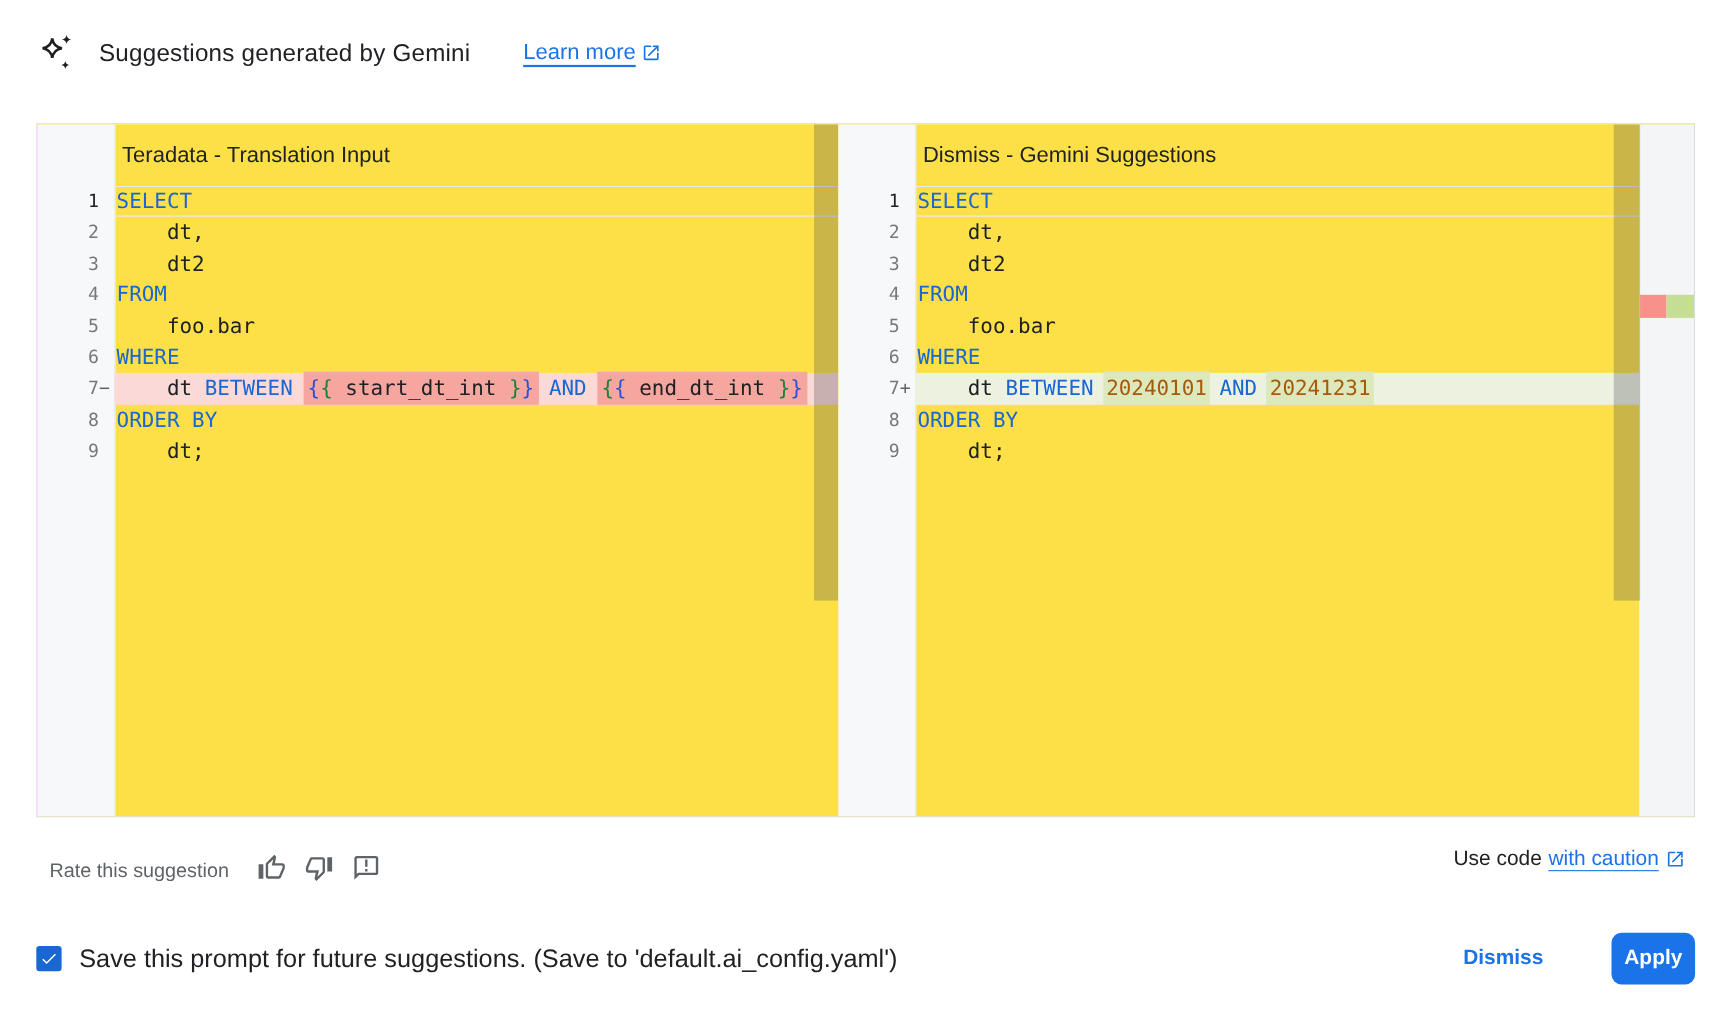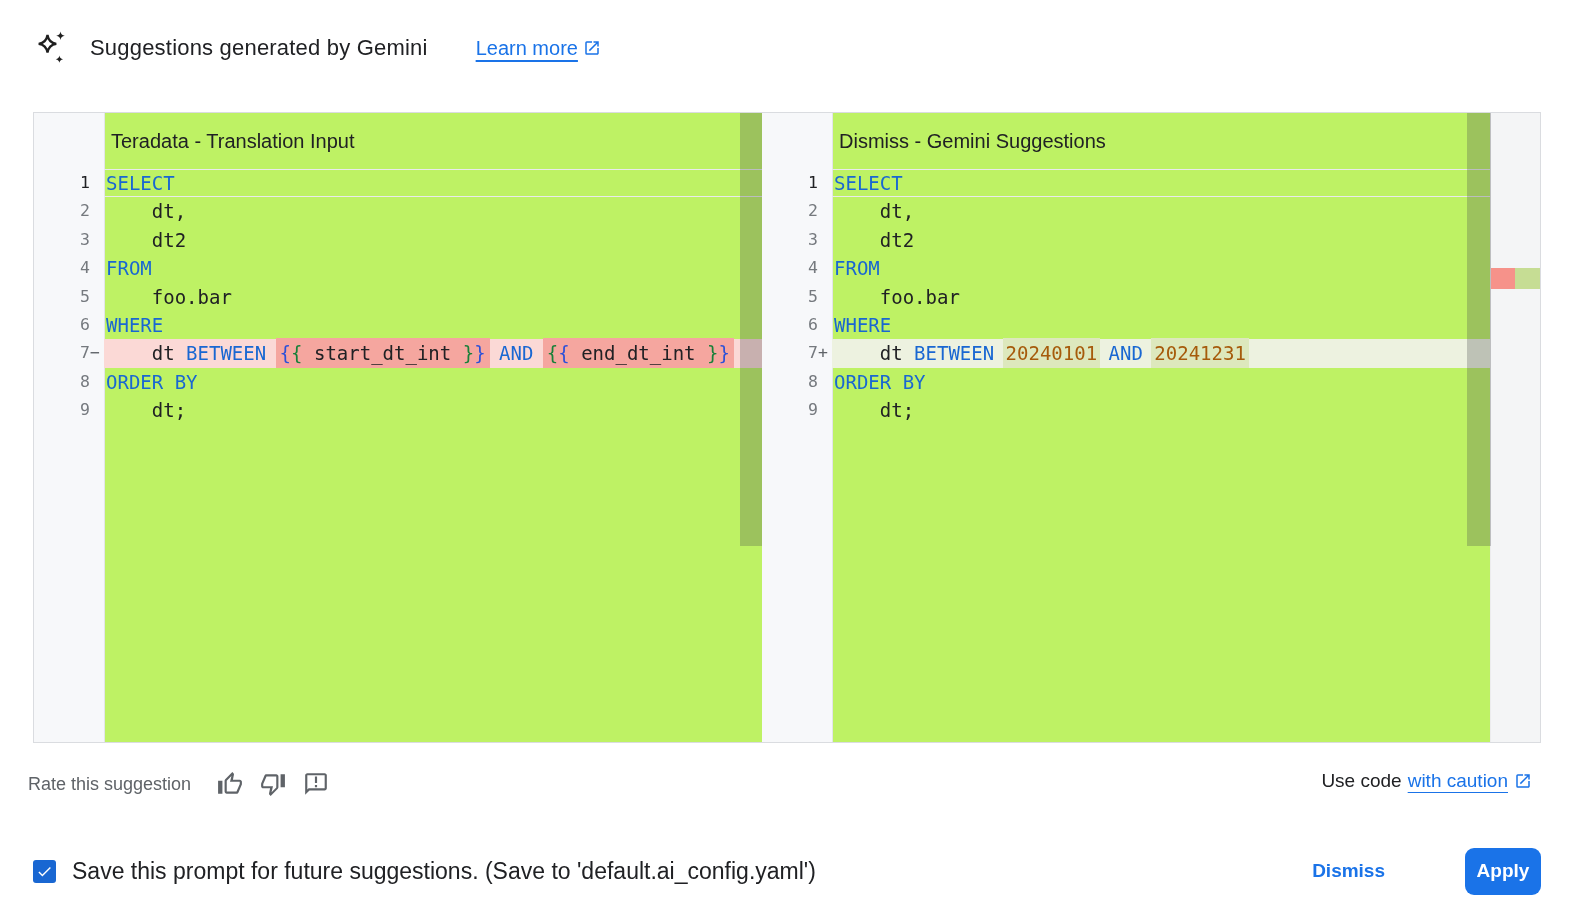--- a/index.html
+++ b/index.html
@@ -9,21 +9,21 @@
   
   .top-header{position:absolute;left:36px;top:28px;height:40px;display:flex;align-items:center;}
   .sparkle{width:32px;height:36px;margin-right:22px;}
   .top-title{font-size:22px;color:#202124;letter-spacing:.2px;}
   .learn-more{margin-left:48px;display:flex;align-items:center;gap:5px;cursor:pointer;}
   .learn-more .lm-text{font-size:20px;color:#1a73e8;font-weight:500;text-decoration:underline;text-underline-offset:5px;}
   .ext-icon{width:18px;height:18px;fill:#1a73e8;}
 
   
   .card{position:absolute;left:33px;top:112px;width:1508px;height:631px;border:1px solid #dadce0;box-sizing:border-box;display:flex;background:#fff;}
-  .editor{position:relative;height:100%;overflow:hidden;background:#bef264;}
+  .editor{position:relative;height:100%;overflow:hidden;background:#fde047;}
   .editor.ed-left{width:728px;}
   .editor.ed-right{flex:1;}
   .gutter-bg{position:absolute;left:0;top:0;bottom:0;width:70px;background:#f7f8fa;border-right:1px solid #e3e5e8;}
   .ed-header{position:relative;height:56px;box-sizing:border-box;padding:17px 0 0 77px;font-size:20px;color:#202124;}
   .lines{position:relative;}
   .code-line{display:flex;height:28.4px;line-height:28.4px;font-family:"DejaVu Sans Mono","Liberation Mono",monospace;font-size:19px;white-space:pre;}
   .gutter-cell{width:70px;box-sizing:border-box;display:flex;justify-content:flex-end;font-size:16.5px;color:#75797e;}
   .gutter-cell .sign{width:14px;text-align:left;color:#5f6368;}
   .code-cell{flex:1;padding-left:2px;color:#202124;}
   .line-cur .code-cell{box-shadow:inset 0 1px 0 #e9eaec, inset 0 -1px 0 #e9eaec;}
@@ -39,35 +39,35 @@
 
   
   .sb-thumb{position:absolute;top:0;background:rgba(68,72,76,.28);z-index:3;}
   .ed-left .sb-thumb{right:0;width:22px;height:433px;}
   .ed-right .sb-thumb{right:49px;width:24px;height:433px;}
   .ruler{position:absolute;right:0;top:0;bottom:0;width:49px;background:#f4f5f6;z-index:2;border-left:1px solid #ececee;}
   .ruler-del{position:absolute;left:0;top:155px;width:24px;height:21px;background:#f6928a;}
   .ruler-add{position:absolute;left:24px;top:155px;width:25px;height:21px;background:#c6dd94;}
 
   
-  .rate-row{position:absolute;left:28px;top:766px;height:36px;display:flex;align-items:center;}
+  .rate-row{position:absolute;left:45px;top:766px;height:36px;display:flex;align-items:flex-end;}
   .rate-label{font-size:18px;color:#5f6368;margin-right:26px;}
   .rate-btn{background:none;border:none;padding:0;margin-right:17px;cursor:pointer;}
   .rate-btn svg{width:26px;height:26px;fill:#5f6368;}
   .use-code{position:absolute;top:770px;right:42px;display:flex;align-items:center;gap:6px;font-size:19px;color:#202124;}
   .use-code .uc-link{color:#1a73e8;text-decoration:underline;text-underline-offset:5px;cursor:pointer;}
 
   
   .actions{position:absolute;left:33px;right:33px;top:845px;height:52px;display:flex;align-items:center;}
   .checkbox{width:23px;height:23px;border-radius:3px;background:#1967d2;display:flex;align-items:center;justify-content:center;cursor:pointer;flex:0 0 auto;}
   .checkbox svg{width:17px;height:17px;}
   .save-label{margin-left:16px;font-size:23px;color:#202124;}
   .btn-group{margin-left:auto;display:flex;align-items:center;gap:44px;}
   .dismiss-btn{background:none;border:none;color:#1a73e8;font-size:19px;font-weight:700;font-family:"Liberation Sans",sans-serif;padding:10px 18px;cursor:pointer;}
-  .apply-btn{margin-left:18px;background:#1a73e8;border:none;color:#fff;font-size:19px;font-weight:700;font-family:"Liberation Sans",sans-serif;width:76px;height:47px;border-radius:9px;cursor:pointer;}
+  .apply-btn{background:#1a73e8;border:none;color:#fff;font-size:19px;font-weight:700;font-family:"Liberation Sans",sans-serif;width:76px;height:47px;border-radius:9px;cursor:pointer;}
 </style>
 </head>
 <body>
 
 <div class="top-header">
   <svg class="sparkle" viewBox="0 0 32 36">
     <path d="M11.5 5 C12.3 10.4 14.9 13 20.3 13.8 C14.9 14.6 12.3 17.2 11.5 22.6 C10.7 17.2 8.1 14.6 2.7 13.8 C8.1 13 10.7 10.4 11.5 5 Z" fill="none" stroke="#1f1f1f" stroke-width="2.3"></path>
     <path d="M24.5 1.5 C24.9 4.1 26.2 5.4 28.8 5.8 C26.2 6.2 24.9 7.5 24.5 10.1 C24.1 7.5 22.8 6.2 20.2 5.8 C22.8 5.4 24.1 4.1 24.5 1.5 Z" fill="#1f1f1f"></path>
     <path d="M23.4 25.5 C23.75 27.7 24.85 28.8 27.05 29.15 C24.85 29.5 23.75 30.6 23.4 32.8 C23.05 30.6 21.95 29.5 19.75 29.15 C21.95 28.8 23.05 27.7 23.4 25.5 Z" fill="#1f1f1f"></path>
   </svg>

